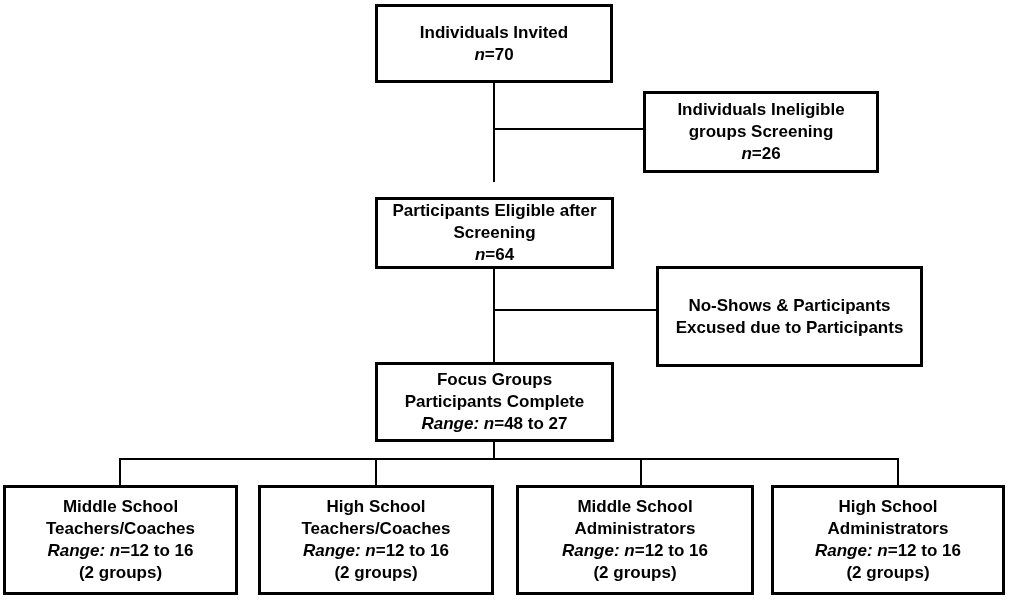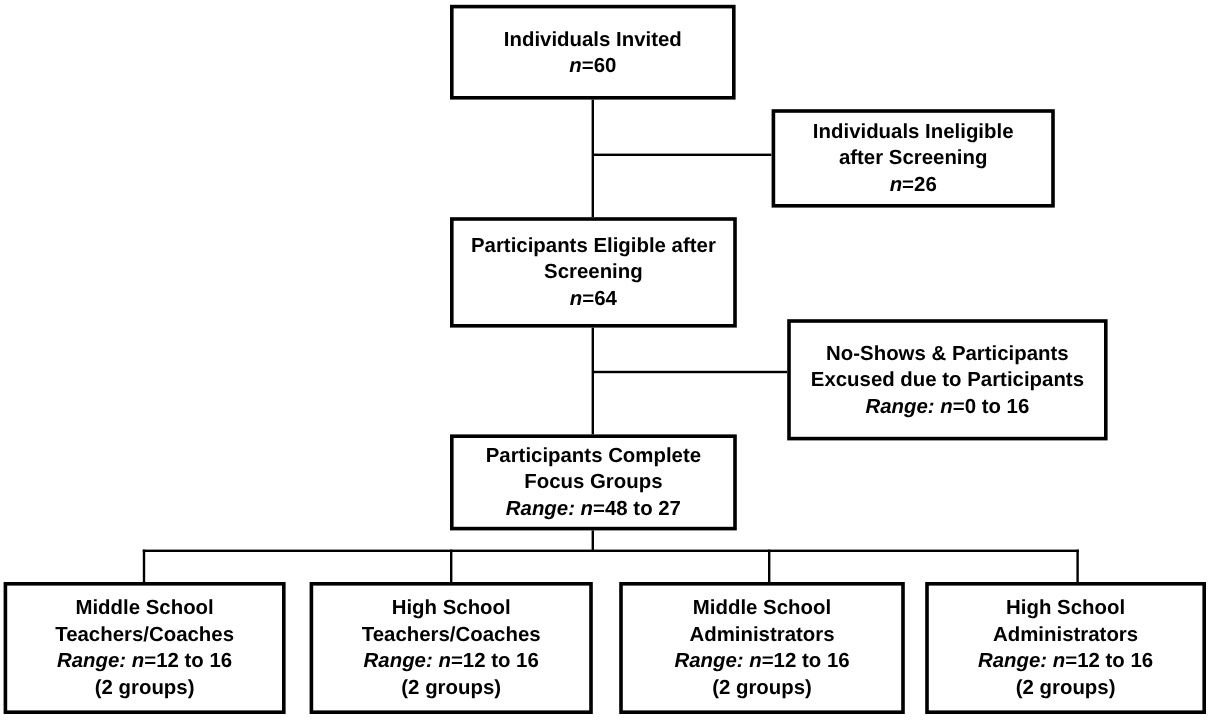--- a/index.html
+++ b/index.html
@@ -49,44 +49,43 @@
   <div class="conn" style="left:494px; top:309px; width:162px; height:2px;"></div>
   <div class="conn" style="left:493px; top:441px; width:2px; height:19px;"></div>
   <div class="conn" style="left:119px; top:458px; width:780px; height:2px;"></div>
   <div class="conn" style="left:119px; top:458px; width:2px; height:28px;"></div>
   <div class="conn" style="left:375px; top:458px; width:2px; height:28px;"></div>
   <div class="conn" style="left:640px; top:458px; width:2px; height:28px;"></div>
   <div class="conn" style="left:897px; top:458px; width:2px; height:28px;"></div>
 
   <div class="box" style="left:375px; top:4px; width:238px; height:79px;">
     <div class="line"><i></i><span>Individuals Invited</span></div>
-    <div class="line"><i>n</i><span>=60</span></div>
+    <div class="line"><i>n</i><span>=70</span></div>
   </div>
 
   <div class="box" style="left:643px; top:91px; width:236px; height:82px;align-items:center;">
     <div class="line"><i></i><span>Individuals Ineligible</span></div>
-    <div class="line"><i></i><span>after Screening</span></div>
+    <div class="line"><i></i><span>groups Screening</span></div>
     <div class="line"><i>n</i><span>=26</span></div>
   </div>
 
-  <div class="box" style="left:375px; top:181px; width:239px; height:92px;">
+  <div class="box" style="left:375px; top:197px; width:239px; height:72px;">
     <div class="line"><i></i><span>Participants Eligible after</span></div>
     <div class="line"><i></i><span>Screening</span></div>
     <div class="line"><i>n</i><span>=64</span></div>
   </div>
 
   <div class="box" style="left:656px; top:266px; width:267px; height:101px;">
     <div class="line"><i></i><span>No-Shows &amp; Participants</span></div>
     <div class="line"><i></i><span>Excused due to Participants</span></div>
-    <div class="line"><i>Range: n</i><span>=0 to 16</span></div>
   </div>
 
   <div class="box" style="left:375px; top:362px; width:239px; height:80px;">
+    <div class="line"><i></i><span>Focus Groups</span></div>
     <div class="line"><i></i><span>Participants Complete</span></div>
-    <div class="line"><i></i><span>Focus Groups</span></div>
     <div class="line"><i>Range: n</i><span>=48 to 27</span></div>
   </div>
 
   <div class="box" style="left:3px; top:485px; width:235px; height:110px;">
     <div class="line"><i></i><span>Middle School</span></div>
     <div class="line"><i></i><span>Teachers/Coaches</span></div>
     <div class="line"><i>Range: n</i><span>=12 to 16</span></div>
     <div class="line"><i></i><span>(2 groups)</span></div>
   </div>
 

